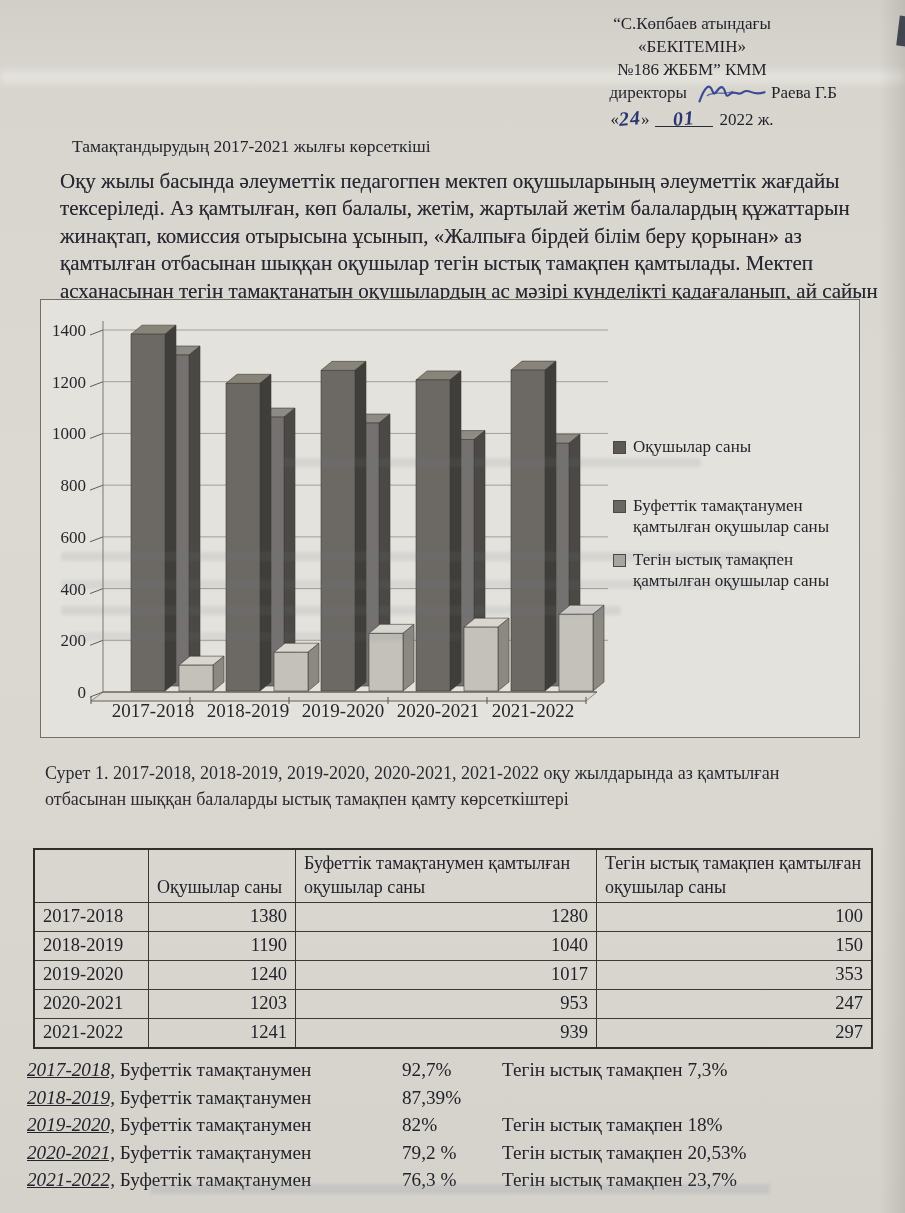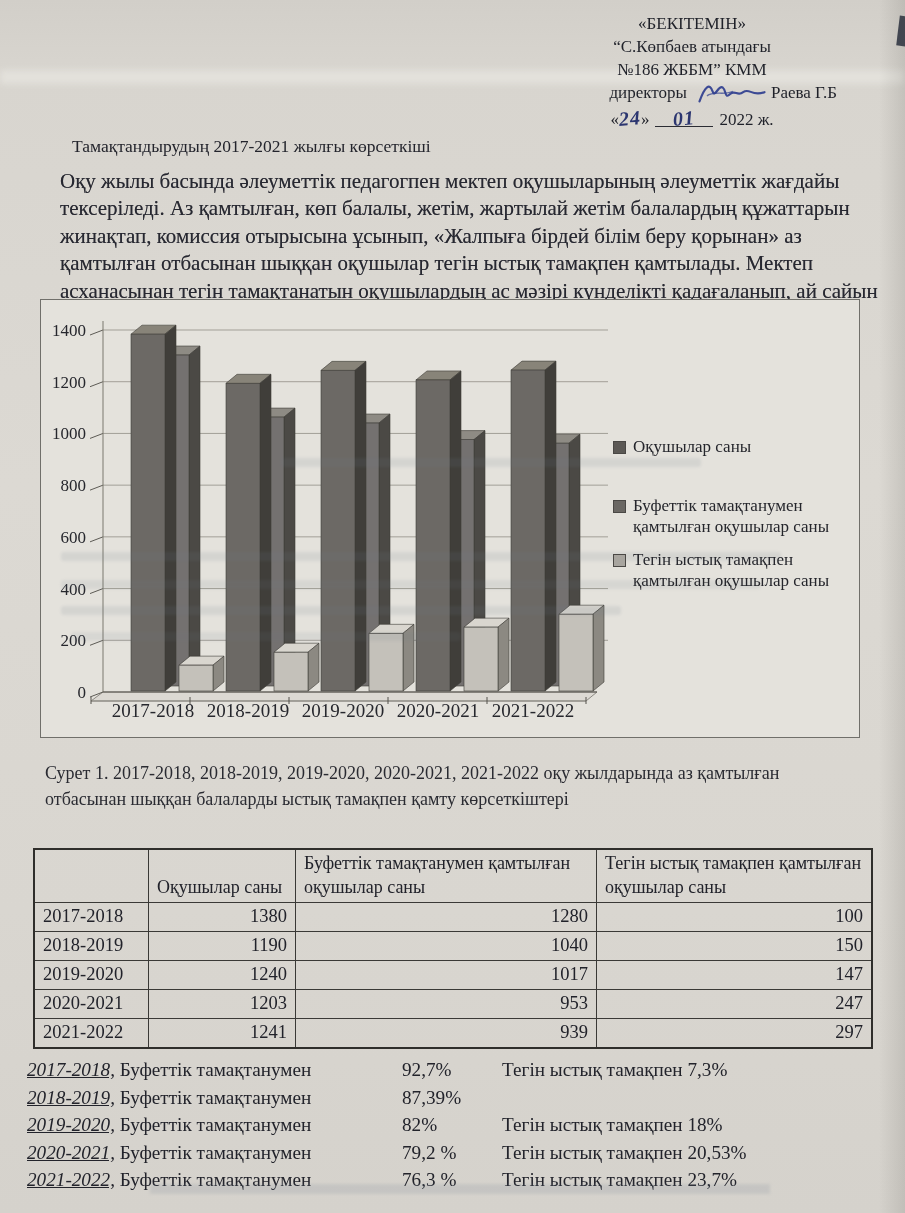--- a/index.html
+++ b/index.html
@@ -49,22 +49,22 @@
   .ghost-bottom{position:absolute;left:150px;top:1184px;width:620px;height:10px;background:#7a8694;opacity:.17;filter:blur(1.6px);}
 </style>
 </head>
 <body>
 
 <div class="page">
   <div class="scan-band"></div>
   <div class="corner-mark"></div>
 
   <div class="approval">
+    <div>“С.Көпбаев атындағы</div>
     <div>«БЕКІТЕМІН»</div>
-    <div>“С.Көпбаев атындағы</div>
     <div>№186 ЖББМ” КММ</div>
     <div class="row4">
       <span>директоры</span><svg class="sig" viewBox="0 0 78 28">
         <path d="M4 22 C10 5 15 2 18 11 C21 19 24 4 29 7 C33 10 31 20 37 14 C42 9 45 17 51 12 C58 7 60 17 74 12" fill="none" stroke="#2f3e8f" stroke-width="2.3" stroke-linecap="round" opacity="0.92"></path>
         <path d="M12 16 C20 10 30 16 40 11" fill="none" stroke="#2f3e8f" stroke-width="1.4" opacity="0.7"></path>
       </svg><span>Раева Г.Б</span>
     </div>
     <div>
       <span>«</span><span class="hand">24</span><span>»</span><span class="date-blank"><span class="hand">01</span></span><span>2022 ж.</span>
     </div>
@@ -201,21 +201,21 @@
         <tr>
           <td class="cell-year">2018-2019</td>
           <td class="cell-num">1190</td>
           <td class="cell-num">1040</td>
           <td class="cell-num">150</td>
         </tr>
         <tr>
           <td class="cell-year">2019-2020</td>
           <td class="cell-num">1240</td>
           <td class="cell-num">1017</td>
-          <td class="cell-num">147</td>
+          <td class="cell-num">353</td>
         </tr>
         <tr>
           <td class="cell-year">2020-2021</td>
           <td class="cell-num">1203</td>
           <td class="cell-num">953</td>
           <td class="cell-num">247</td>
         </tr>
         <tr>
           <td class="cell-year">2021-2022</td>
           <td class="cell-num">1241</td>

